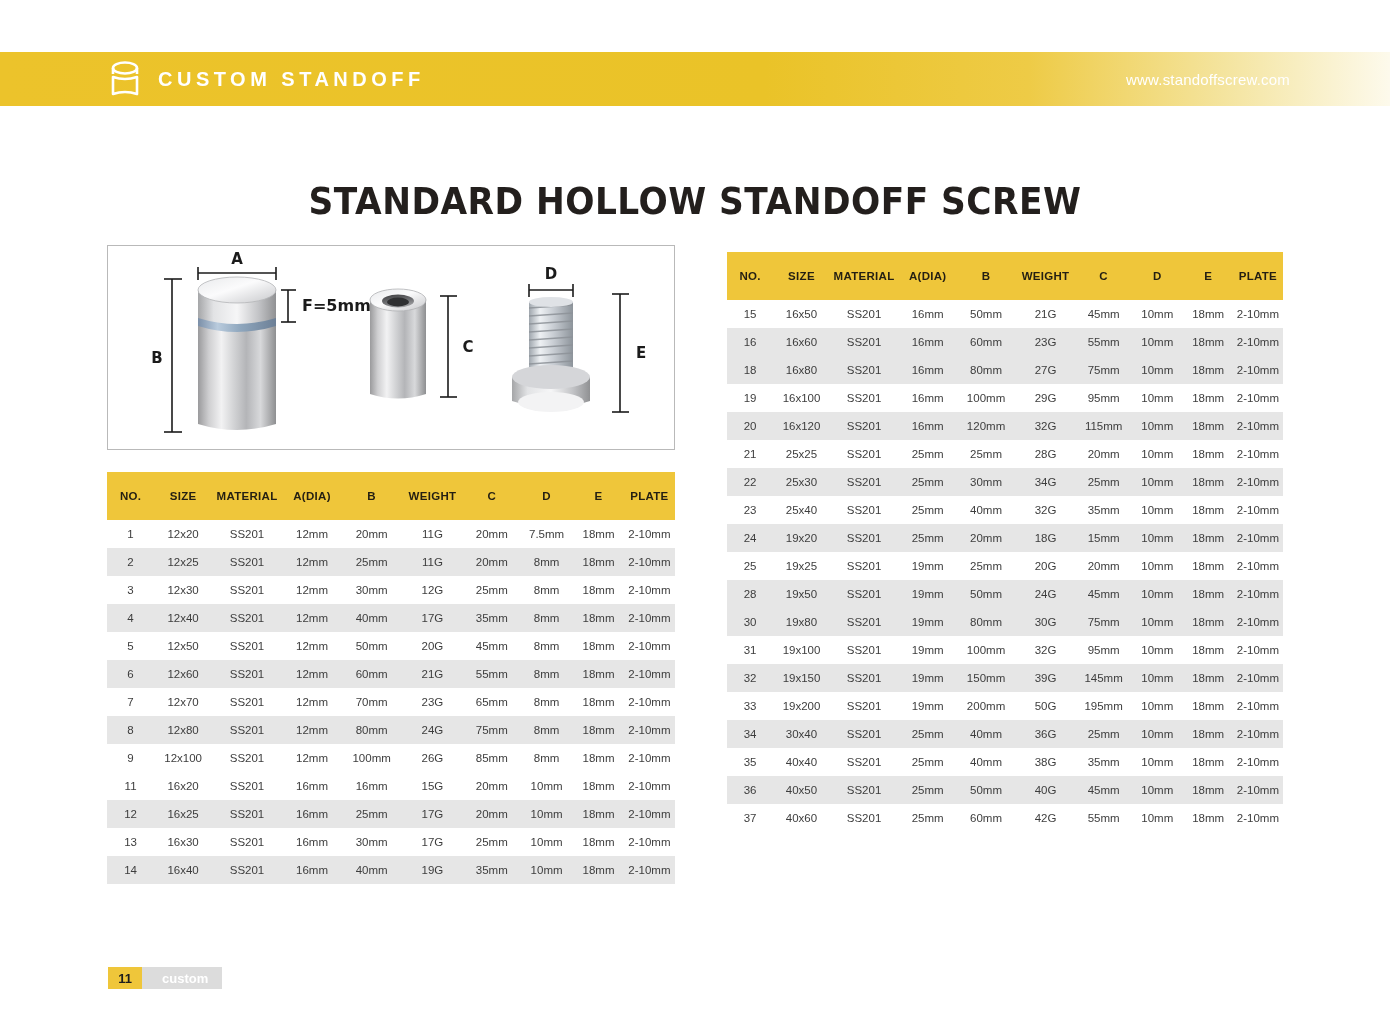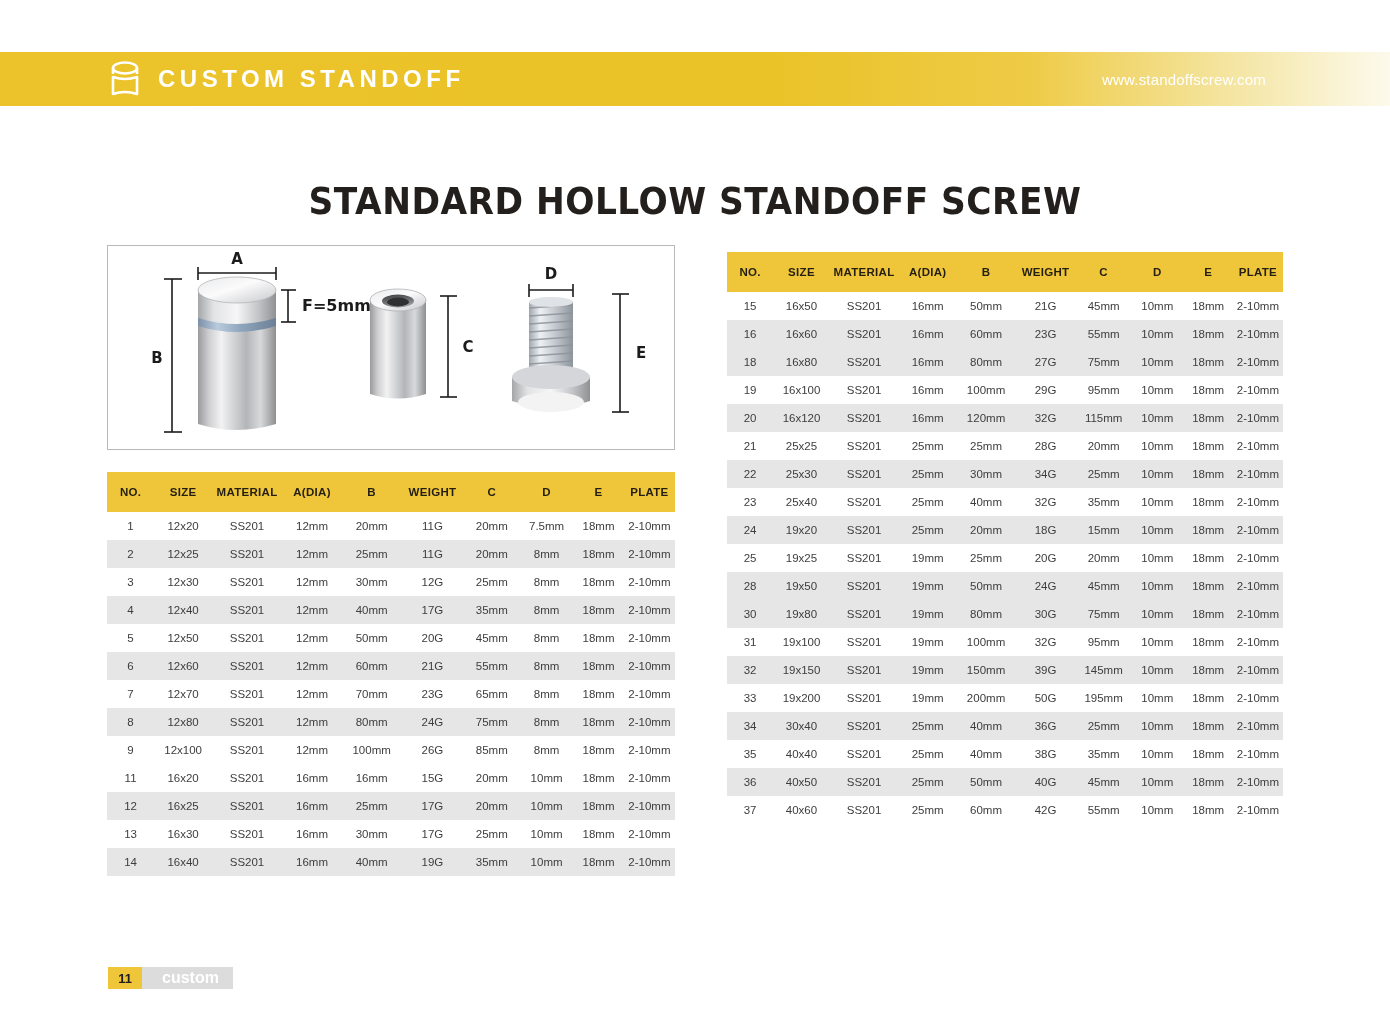--- a/index.html
+++ b/index.html
@@ -16,25 +16,25 @@
     width: 1390px; height: 54px;
     background: linear-gradient(to right, #ecc32b 0%, #eac328 55%, #eecb46 74%, #f4e49e 88%, #fdfaec 100%);
     display: flex; align-items: center;
   }
   .logo-wrap {
     margin-left: 108px; width: 34px; height: 38px;
     display: flex; align-items: center; justify-content: center;
   }
   .brand {
     margin-left: 16px;
-    font-size: 24px; font-weight: bold; color: #ffffff;
+    font-size: 20px; font-weight: bold; color: #ffffff;
     letter-spacing: 4.5px;
   }
   .site-url {
-    position: absolute; right: 124px;
+    position: absolute; right: 100px;
     font-size: 15px; color: #ffffff; letter-spacing: 0.2px;
   }
 
   
   .page-title {
     position: absolute; left: 0; top: 180px; width: 1390px;
     text-align: center;
     font-family: "DejaVu Sans", sans-serif;
     font-size: 37px; font-weight: bold; color: #231f1d;
     letter-spacing: 0.5px;
@@ -59,21 +59,21 @@
     border-collapse: collapse;
     font-size: 11.5px; color: #3b3b3b;
   }
   .tbl.left  { left: 107px; top: 472px;  width: 568px; }
   .tbl.right { left: 727px; top: 252px;  width: 556px; }
 
   .tbl thead th {
     background: #efc63a;
     color: #241f12;
     font-size: 11.5px; font-weight: bold;
-    height: 40px;
+    height: 48px;
     letter-spacing: 0.3px;
     text-align: center;
     vertical-align: middle;
   }
   .tbl tbody td {
     height: 28px;
     text-align: center;
     vertical-align: middle;
     font-size: 11.5px;
     color: #3d3d3d;
@@ -98,21 +98,21 @@
   .footer { position: absolute; left: 108px; top: 967px; height: 22px; display: flex; align-items: stretch; }
   .pg-num {
     background: #efc63a; color: #1d1d1d;
     font-size: 13px; font-weight: bold;
     display: flex; align-items: center; justify-content: center;
     width: 34px; height: 22px;
   }
   .pg-wedge { width: 0; height: 0; border-top: 22px solid #efc63a; border-right: 14px solid transparent; }
   .pg-name {
     background: #dcdcdc; color: #ffffff;
-    font-size: 16px; font-weight: bold;
+    font-size: 13px; font-weight: bold;
     display: flex; align-items: center;
     padding: 0 14px 0 4px; height: 22px;
     margin-left: -14px; padding-left: 20px; text-align: center;
   }
 </style>
 </head>
 <body>
 
 <div class="header">
   <div class="logo-wrap">

